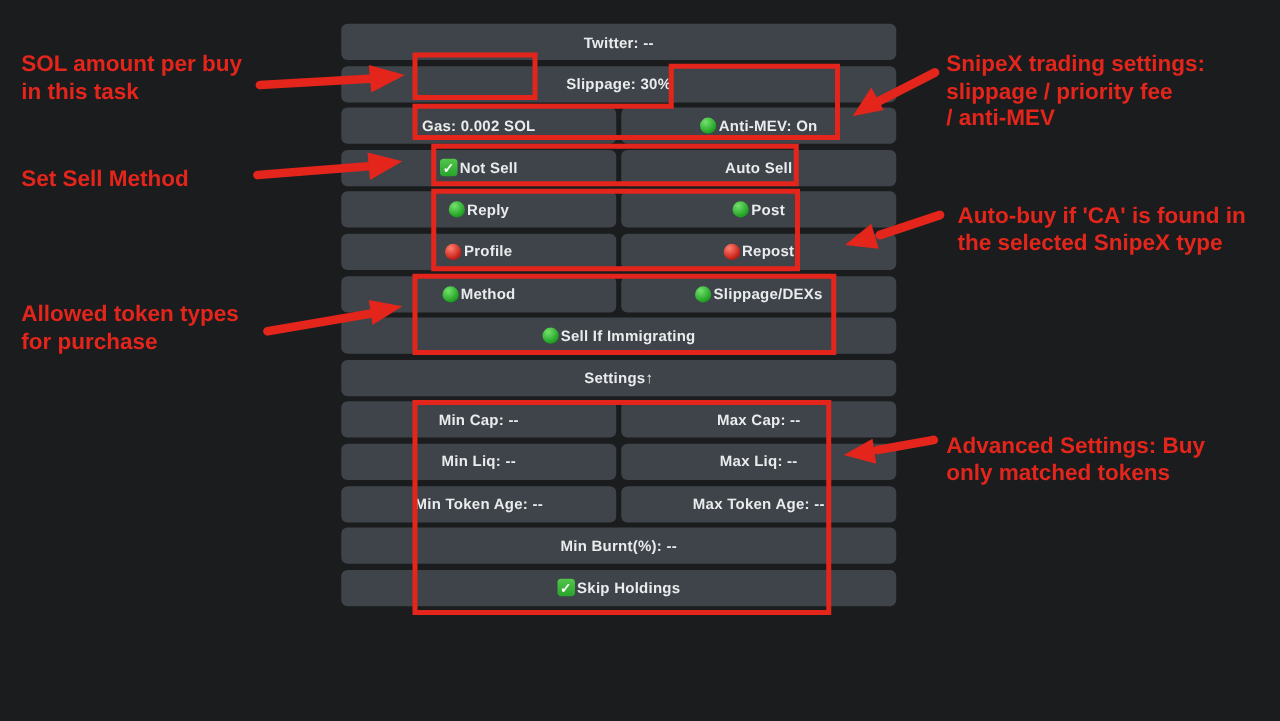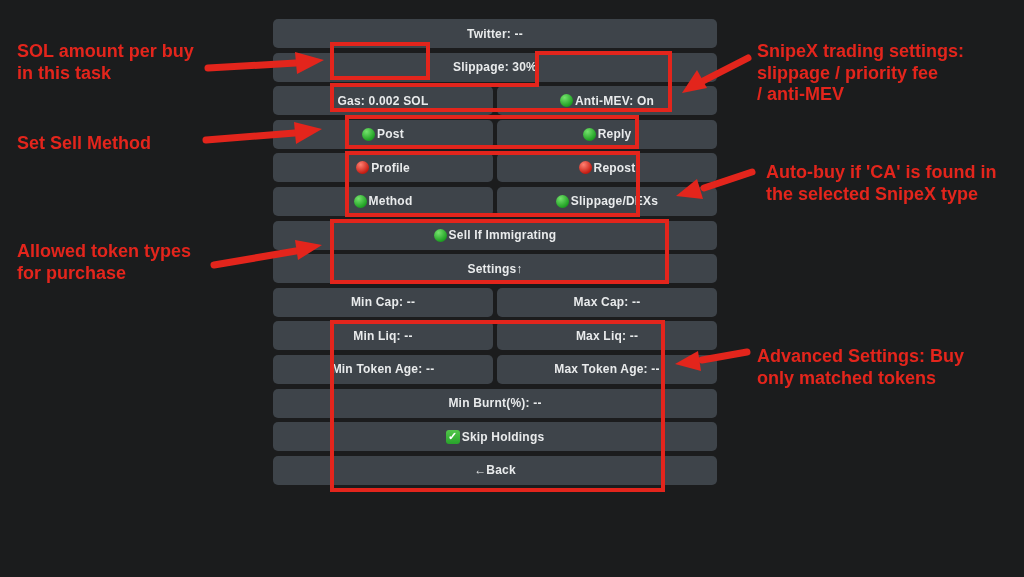--- a/index.html
+++ b/index.html
@@ -77,29 +77,38 @@
   <div class="row">
     <button class="btn">
         <span>Gas: 0.002 SOL</span>
       </button>
     <button class="btn">
         <span class="ico green-dot"></span>
         <span>Anti-MEV: On</span>
       </button>
   </div>
 
-
-  <div class="row">
+  <div class="row">
+    <button class="btn">
+        <span class="ico green-check"></span>
+        <span>Not Sell</span>
+      </button>
+    <button class="btn">
+        <span>Auto Sell</span>
+      </button>
+  </div>
+
+  <div class="row">
+    <button class="btn">
+        <span class="ico green-dot"></span>
+        <span>Reply</span>
+      </button>
     <button class="btn">
         <span class="ico green-dot"></span>
         <span>Post</span>
-      </button>
-    <button class="btn">
-        <span class="ico green-dot"></span>
-        <span>Reply</span>
       </button>
   </div>
 
   <div class="row">
     <button class="btn">
         <span class="ico red-dot"></span>
         <span>Profile</span>
       </button>
     <button class="btn">
         <span class="ico red-dot"></span>
@@ -165,25 +174,20 @@
   </div>
 
   <div class="row">
     <button class="btn">
         <span class="ico green-check"></span>
         <span>Skip Holdings</span>
       </button>
   </div>
 
 
-  <div class="row">
-    <button class="btn">
-        <span>←Back</span>
-      </button>
-  </div>
 
 </div>
 
 <div class="note" style="left:17px;top:41px">SOL amount per buy
 in this task</div>
 <div class="note" style="left:757px;top:41px">SnipeX trading settings:
 slippage / priority fee
 / anti-MEV</div>
 <div class="note" style="left:17px;top:133px">Set Sell Method</div>
 <div class="note" style="left:766px;top:162px">Auto-buy if 'CA' is found in

